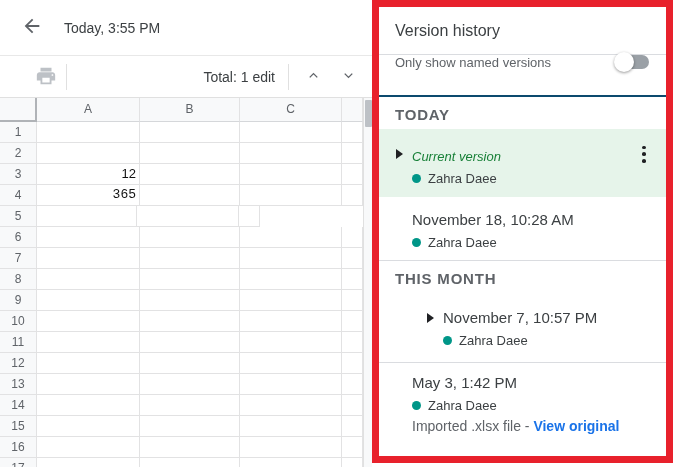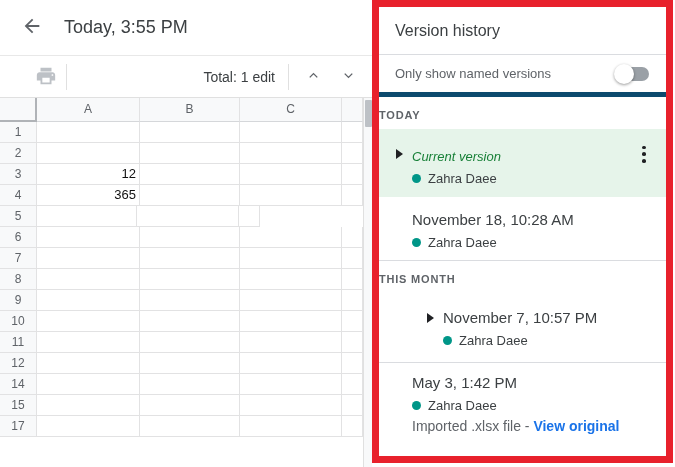--- a/index.html
+++ b/index.html
@@ -6,21 +6,21 @@
   html, body { width: 675px; height: 467px; overflow: hidden; background: #fff;
     font-family: "Liberation Sans", sans-serif; }
   .app { position: relative; width: 675px; height: 467px; background: #fff; }
 
   
   .sheet-area { position: absolute; left: 0; top: 0; width: 372px; height: 467px; background: #fff; }
   .title-bar { position: absolute; left: 0; top: 0; width: 372px; height: 56px;
     display: flex; align-items: center; border-bottom: 1px solid #e8e8e8; }
   .back-btn { margin-left: 20px; width: 24px; height: 24px; border: none; background: transparent;
     display: flex; align-items: center; justify-content: center; cursor: pointer; }
-  .doc-title { margin-left: 20px; font-size: 18px; color: #3c4043; }
+  .doc-title { margin-left: 20px; font-size: 14px; color: #3c4043; }
 
   .toolbar { position: absolute; left: 0; top: 57px; width: 372px; height: 41px;
     display: flex; align-items: center; border-bottom: 1px solid #e0e0e0; padding: 0 12px 0 34px; }
   .tb-divider { width: 1px; height: 26px; background: #e0e0e0; }
   .print-btn { width: 24px; height: 24px; border: none; background: transparent;
     display: flex; align-items: center; justify-content: center; margin-right: 8px; }
   .tb-right { margin-left: auto; display: flex; align-items: center; }
   .total-edits { font-size: 14px; color: #3c4043; margin-right: 13px; }
   .nav-btn { width: 24px; height: 24px; border: none; background: transparent;
     display: flex; align-items: center; justify-content: center; cursor: pointer; }
@@ -39,31 +39,31 @@
 
   .vscrollbar { position: absolute; left: 363px; top: 98px; width: 9px; height: 369px;
     background: #f8f9fa; border-left: 1px solid #e0e0e0; }
   .vscrollbar .thumb { position: absolute; left: 1px; top: 2px; width: 7px; height: 27px;
     background: #bdc1c6; border-radius: 1px; }
 
   
   .vh-panel { position: absolute; left: 379px; top: 7px; width: 287px; height: 449px; background: #fff; }
   .vh-header { height: 48px; display: flex; align-items: center; padding-left: 16px;
     border-bottom: 1px solid #dadce0; font-size: 16px; color: #3c4043; }
-  .toggle-row { height: 42px; display: flex; align-items: center; justify-content: space-between;
-    padding: 0 17px 0 16px; border-bottom: 5px solid #0c4a6e; }
+  .toggle-row { height: 42px; display: flex; align-items: flex-start; justify-content: space-between;
+    padding: 0 17px 0 16px; border-bottom: 2px solid #0c4a6e; }
   .toggle-label { font-size: 13px; color: #5f6368; }
   .toggle { position: relative; width: 33px; height: 14px; cursor: pointer; }
   .toggle .track { position: absolute; left: 0; top: 0; width: 33px; height: 14px;
     border-radius: 7px; background: #9aa0a6; }
   .toggle .knob { position: absolute; left: -2px; top: -3px; width: 20px; height: 20px;
     border-radius: 50%; background: #fff; box-shadow: 0 1px 3px rgba(0,0,0,.4); }
 
   .vh-list { width: 287px; }
-  .vh-section-label { margin: 11px 0 0 0; font-size: 11px; font-weight: bold;
+  .vh-section-label { margin: 11px 0 0 16px; font-size: 15px; font-weight: bold;
     letter-spacing: .8px; color: #5f6368; height: 14px; line-height: 14px; }
   .vh-divider { height: 1px; background: #dadce0; }
 
   .vh-entry { position: relative; padding: 0 16px 0 33px; cursor: pointer; }
   .vh-entry.selected { margin-top: 7px; background: #e6f4ea; padding: 15px 16px 10px 33px; }
   .e-title { font-size: 15px; color: #3c4043; line-height: 19px; }
   .selected .e-title { color: #137333; font-weight: bold; }
   .e-sub { margin-top: 5px; font-size: 13px; font-style: italic; color: #188038; line-height: 16px; }
   .e-author { margin-top: 4px; display: flex; align-items: center; height: 18px; }
   .e-author .dot { width: 9px; height: 9px; border-radius: 50%; background: #009688;
@@ -161,21 +161,21 @@
         </div>
         <div class="g-row">
           <div class="g-cell rowhdr" style="width: 37px;">3</div>
           <div class="g-cell val" style="width: 103px;">12</div>
           <div class="g-cell " style="width: 100px;"></div>
           <div class="g-cell " style="width: 102px;"></div>
           <div class="g-cell " style="width: 21px;"></div>
         </div>
         <div class="g-row">
           <div class="g-cell rowhdr" style="width: 37px;">4</div>
-          <div class="g-cell val" style="width: 103px;">365</div>
+          <div class="g-cell val" style="width: 103px; font-family: Liberation Mono, monospace;">365</div>
           <div class="g-cell " style="width: 100px;"></div>
           <div class="g-cell " style="width: 102px;"></div>
           <div class="g-cell " style="width: 21px;"></div>
         </div>
         <div class="g-row">
           <div class="g-cell rowhdr" style="width: 37px;">5</div>
           <div class="g-cell " style="width: 100px;"></div>
           <div class="g-cell " style="width: 102px;"></div>
           <div class="g-cell " style="width: 21px;"></div>
         </div>
@@ -222,28 +222,42 @@
           <div class="g-cell " style="width: 21px;"></div>
         </div>
         <div class="g-row">
           <div class="g-cell rowhdr" style="width: 37px;">12</div>
           <div class="g-cell " style="width: 103px;"></div>
           <div class="g-cell " style="width: 100px;"></div>
           <div class="g-cell " style="width: 102px;"></div>
           <div class="g-cell " style="width: 21px;"></div>
         </div>
         <div class="g-row">
+          <div class="g-cell rowhdr" style="width: 37px;">13</div>
+          <div class="g-cell " style="width: 103px;"></div>
+          <div class="g-cell " style="width: 100px;"></div>
+          <div class="g-cell " style="width: 102px;"></div>
+          <div class="g-cell " style="width: 21px;"></div>
+        </div>
+        <div class="g-row">
           <div class="g-cell rowhdr" style="width: 37px;">14</div>
           <div class="g-cell " style="width: 103px;"></div>
           <div class="g-cell " style="width: 100px;"></div>
           <div class="g-cell " style="width: 102px;"></div>
           <div class="g-cell " style="width: 21px;"></div>
         </div>
         <div class="g-row">
           <div class="g-cell rowhdr" style="width: 37px;">15</div>
+          <div class="g-cell " style="width: 103px;"></div>
+          <div class="g-cell " style="width: 100px;"></div>
+          <div class="g-cell " style="width: 102px;"></div>
+          <div class="g-cell " style="width: 21px;"></div>
+        </div>
+        <div class="g-row">
+          <div class="g-cell rowhdr" style="width: 37px;">16</div>
           <div class="g-cell " style="width: 103px;"></div>
           <div class="g-cell " style="width: 100px;"></div>
           <div class="g-cell " style="width: 102px;"></div>
           <div class="g-cell " style="width: 21px;"></div>
         </div>
         <div class="g-row">
           <div class="g-cell rowhdr" style="width: 37px;">17</div>
           <div class="g-cell " style="width: 103px;"></div>
           <div class="g-cell " style="width: 100px;"></div>
           <div class="g-cell " style="width: 102px;"></div>

